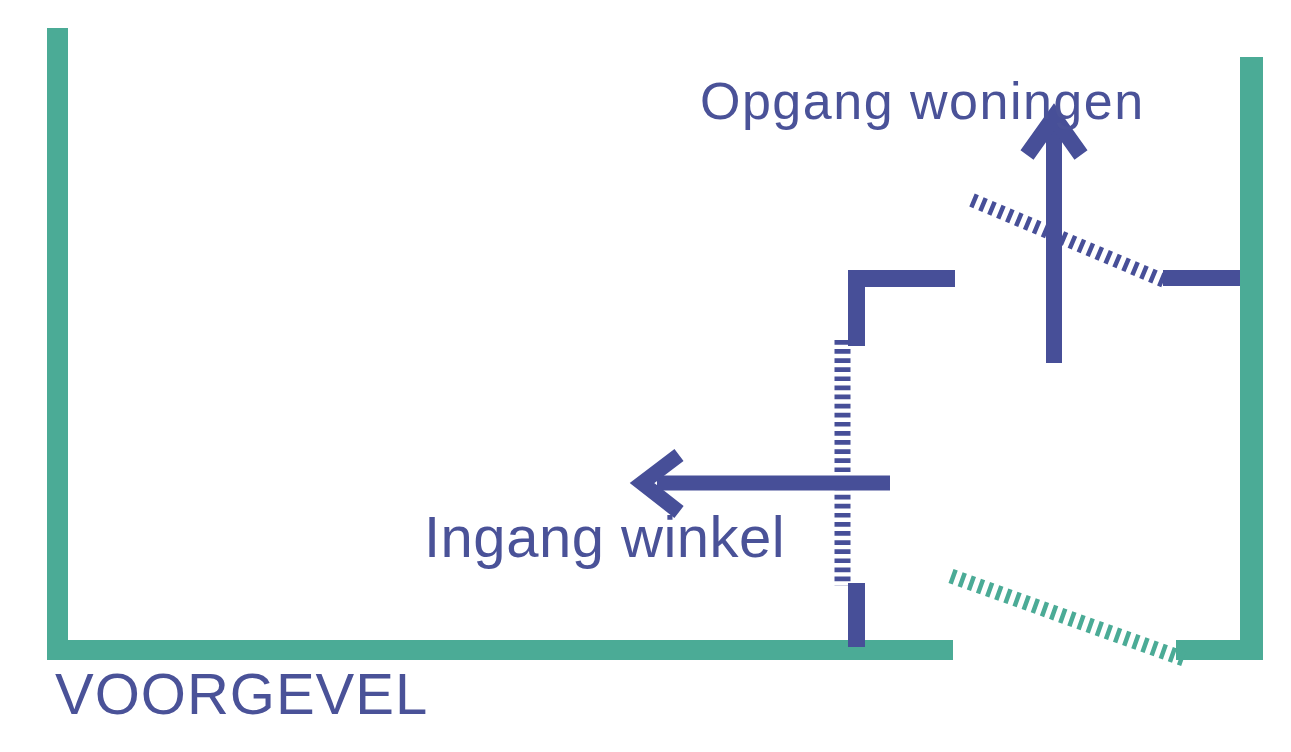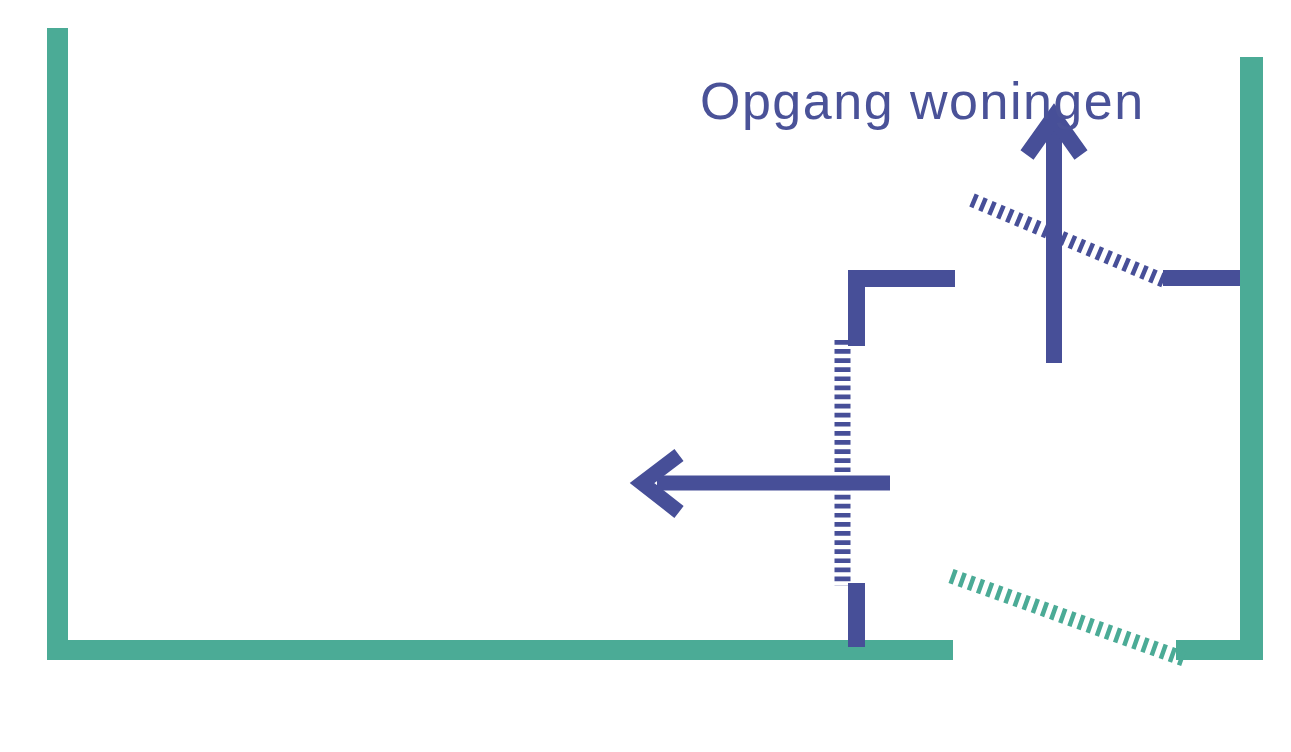--- a/index.html
+++ b/index.html
@@ -66,14 +66,16 @@
       <polyline class="blue-stroke" points="1027,155 1054,117 1081,155" stroke-width="16"></polyline>
     </g>
 
     <g>
       <line class="blue-stroke" x1="890" y1="483" x2="657" y2="483" stroke-width="15"></line>
       <polyline class="blue-stroke" points="679,455 642,483 679,512" stroke-width="15"></polyline>
     </g>
   </svg>
 
   <div class="label label-opgang">Opgang woningen</div>
+  <div class="label label-ingang">Ingang winkel</div>
+  <div class="label label-voorgevel">VOORGEVEL</div>
 
 </div>
 
 </body></html>

